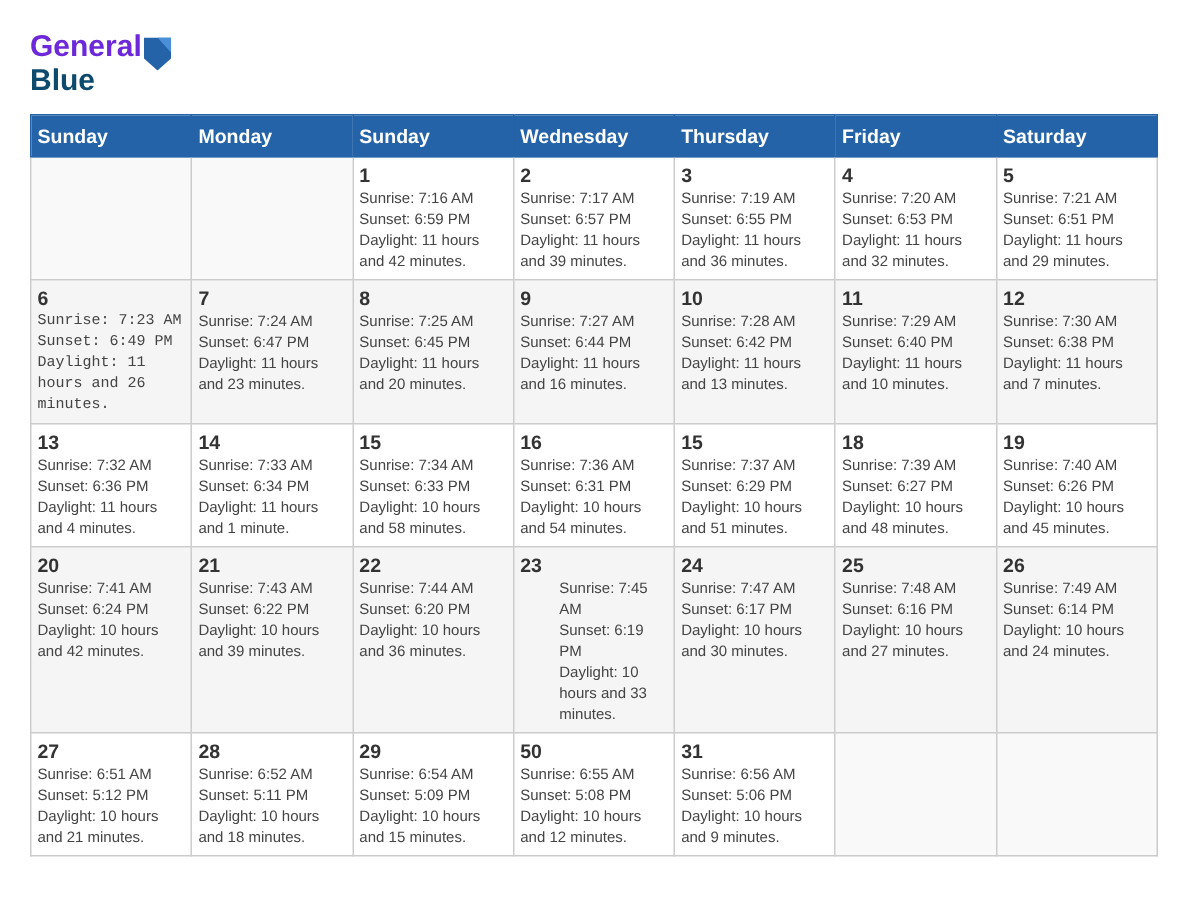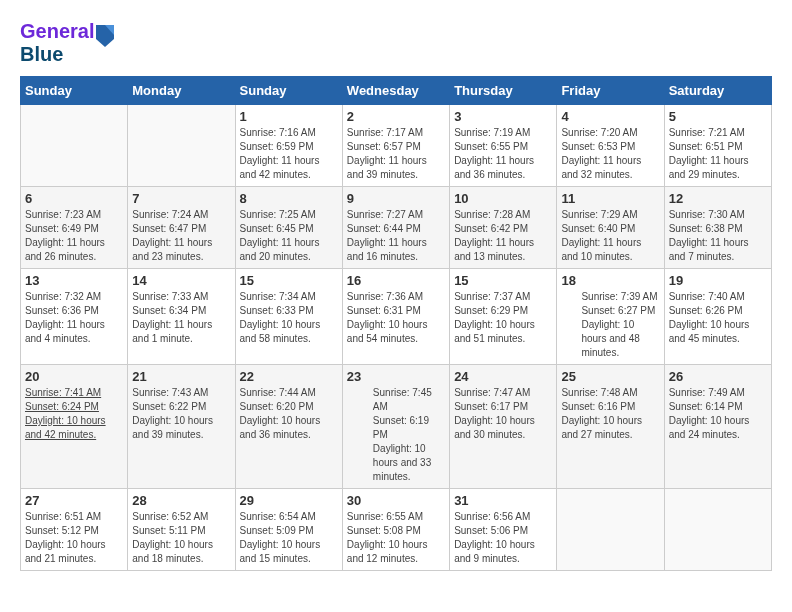--- a/index.html
+++ b/index.html
@@ -144,21 +144,21 @@
         <td>
           <span class="day-number">5</span>
           <div class="day-info" style="white-space: pre-line;">Sunrise: 7:21 AM
 Sunset: 6:51 PM
 Daylight: 11 hours and 29 minutes.</div>
         </td>
       </tr>
       <tr class="row-shade">
         <td>
           <span class="day-number">6</span>
-          <div class="day-info" style="white-space: pre-line;">Sunrise: 7:23 AM
+          <div class="day-info" style="white-space: pre-line; font-family: Liberation Mono, monospace;">Sunrise: 7:23 AM
 Sunset: 6:49 PM
 Daylight: 11 hours and 26 minutes.</div>
         </td>
         <td>
           <span class="day-number">7</span>
           <div class="day-info" style="white-space: pre-line;">Sunrise: 7:24 AM
 Sunset: 6:47 PM
 Daylight: 11 hours and 23 minutes.</div>
         </td>
         <td>
@@ -218,35 +218,35 @@
 Daylight: 10 hours and 54 minutes.</div>
         </td>
         <td>
           <span class="day-number">15</span>
           <div class="day-info" style="white-space: pre-line;">Sunrise: 7:37 AM
 Sunset: 6:29 PM
 Daylight: 10 hours and 51 minutes.</div>
         </td>
         <td>
           <span class="day-number">18</span>
-          <div class="day-info" style="white-space: pre-line; margin-left: 20px;">Sunrise: 7:39 AM
+          <div class="day-info" style="white-space: pre-line;">Sunrise: 7:39 AM
 Sunset: 6:27 PM
 Daylight: 10 hours and 48 minutes.</div>
         </td>
         <td>
           <span class="day-number">19</span>
           <div class="day-info" style="white-space: pre-line;">Sunrise: 7:40 AM
 Sunset: 6:26 PM
 Daylight: 10 hours and 45 minutes.</div>
         </td>
       </tr>
       <tr class="row-shade">
         <td>
           <span class="day-number">20</span>
-          <div class="day-info" style="white-space: pre-line; text-decoration: underline;">Sunrise: 7:41 AM
+          <div class="day-info" style="white-space: pre-line;">Sunrise: 7:41 AM
 Sunset: 6:24 PM
 Daylight: 10 hours and 42 minutes.</div>
         </td>
         <td>
           <span class="day-number">21</span>
           <div class="day-info" style="white-space: pre-line;">Sunrise: 7:43 AM
 Sunset: 6:22 PM
 Daylight: 10 hours and 39 minutes.</div>
         </td>
         <td>
@@ -293,21 +293,21 @@
 Sunset: 5:11 PM
 Daylight: 10 hours and 18 minutes.</div>
         </td>
         <td>
           <span class="day-number">29</span>
           <div class="day-info" style="white-space: pre-line;">Sunrise: 6:54 AM
 Sunset: 5:09 PM
 Daylight: 10 hours and 15 minutes.</div>
         </td>
         <td>
-          <span class="day-number">30</span>
+          <span class="day-number">50</span>
           <div class="day-info" style="white-space: pre-line;">Sunrise: 6:55 AM
 Sunset: 5:08 PM
 Daylight: 10 hours and 12 minutes.</div>
         </td>
         <td>
           <span class="day-number">31</span>
           <div class="day-info" style="white-space: pre-line;">Sunrise: 6:56 AM
 Sunset: 5:06 PM
 Daylight: 10 hours and 9 minutes.</div>
         </td>

